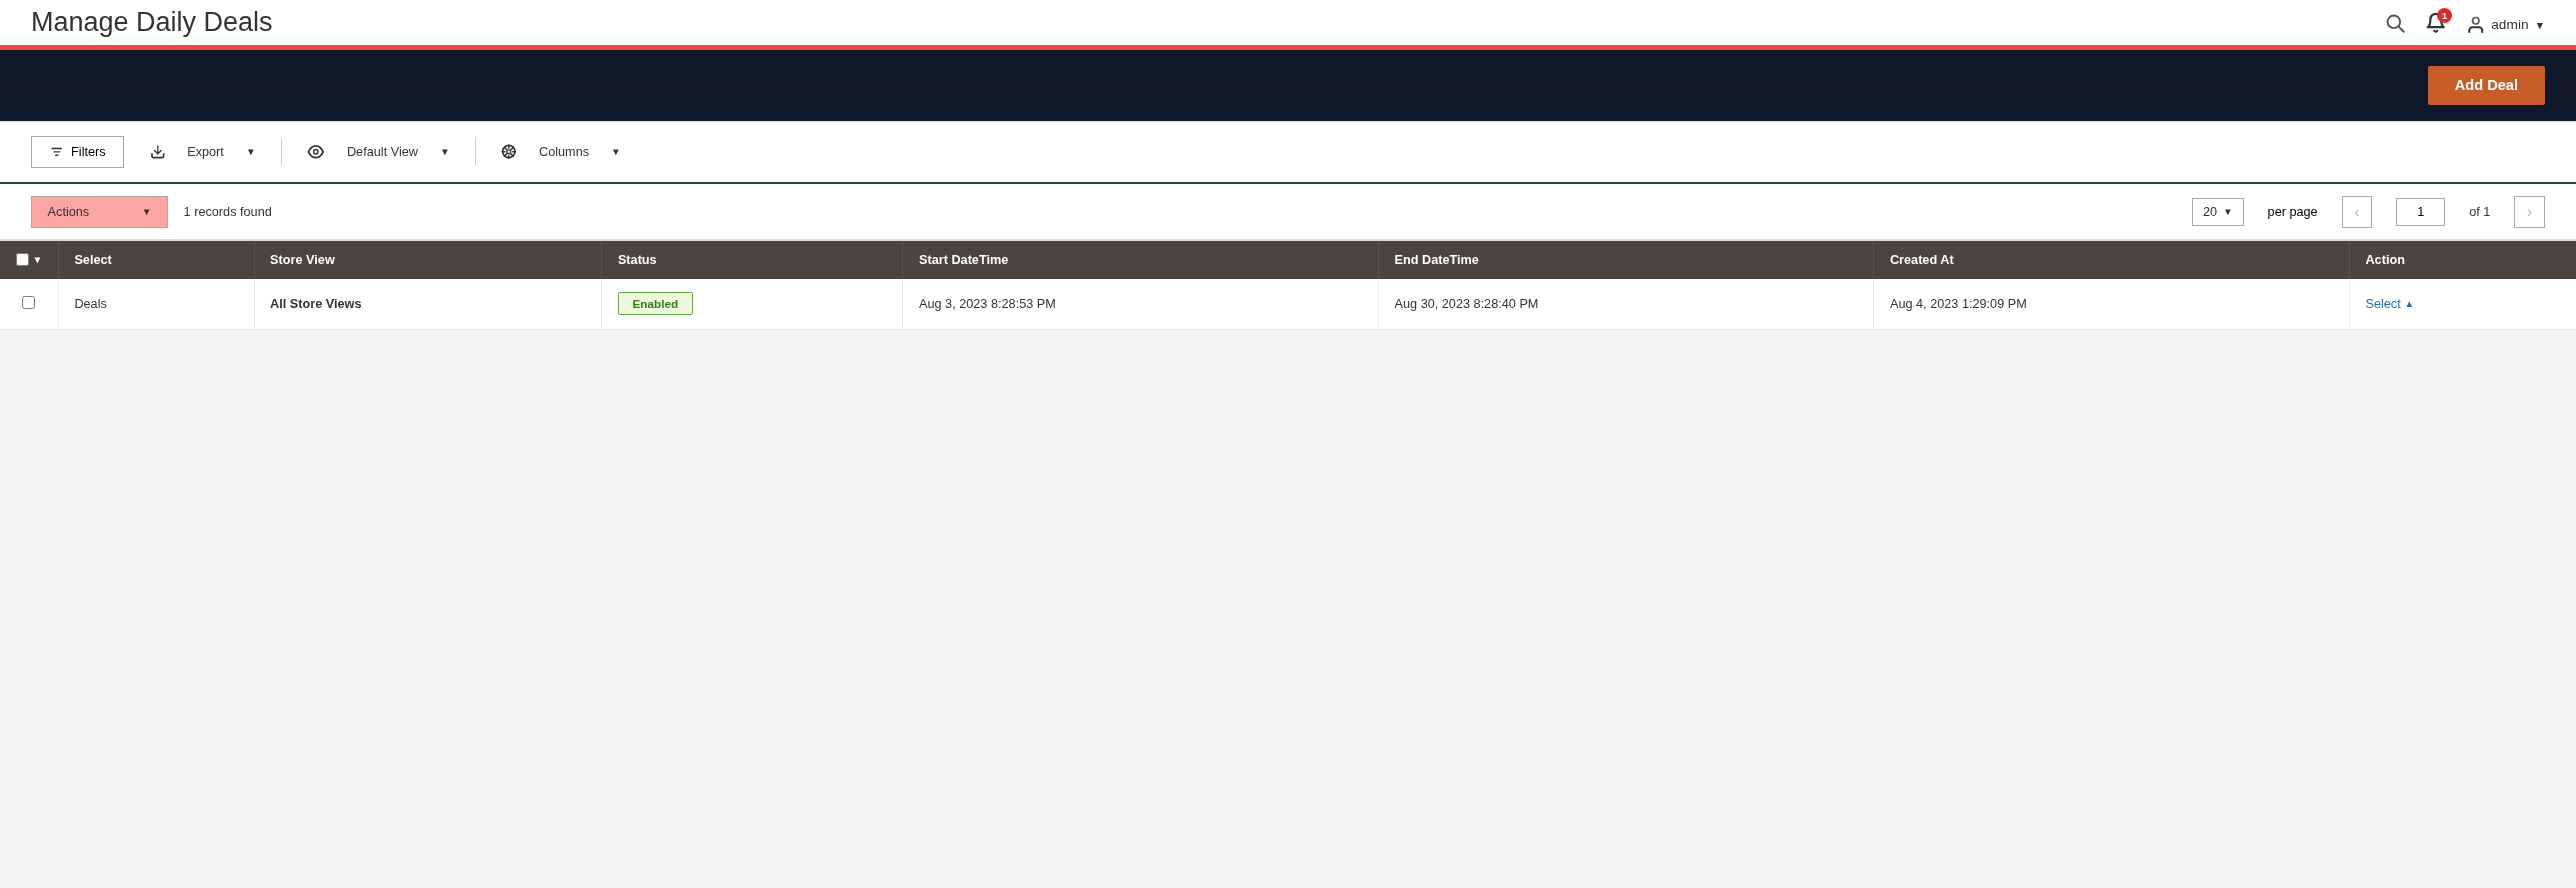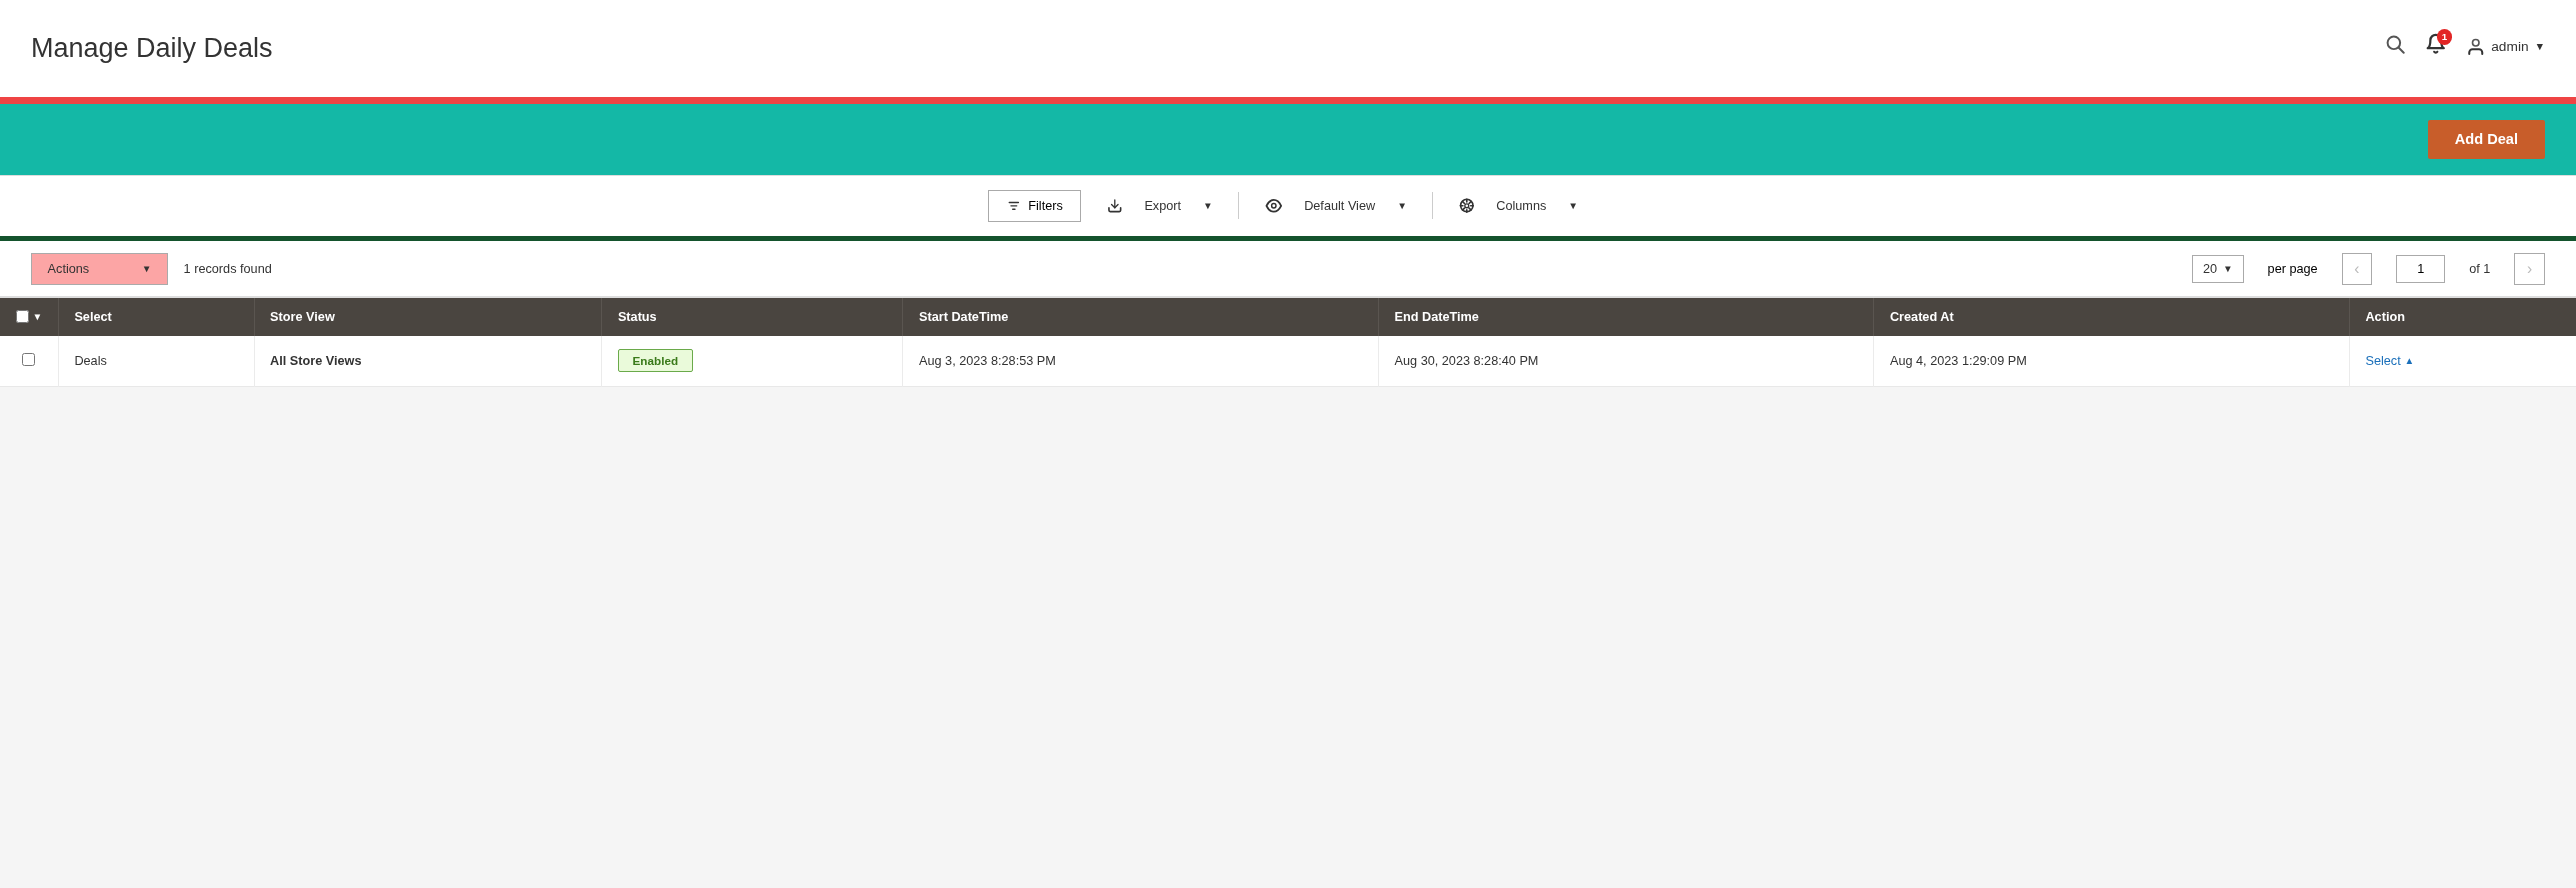--- a/index.html
+++ b/index.html
@@ -1,24 +1,24 @@
 <!DOCTYPE html>
 <html><head>
   <meta charset="utf-8">
   <style>
     * { box-sizing: border-box; margin: 0; padding: 0; }
     body { font-family: 'Segoe UI', Arial, sans-serif; background: #f5f5f5; color: #333; font-size: 13.7px; }
 
     .top-header {
       background: #fff;
-      padding: 33px 31px;
-      display: flex;
-      align-items: flex-start;
+      padding: 7px 31px;
+      display: flex;
+      align-items: flex-end;
       justify-content: space-between;
-      border-bottom: 7px solid #ef4444;
+      border-bottom: 5px solid #ef4444;
     }
     .page-title {
       font-size: 27px;
       font-weight: 300;
       color: #333;
     }
     .header-right {
       display: flex;
       align-items: center;
       gap: 19.5px;
@@ -58,21 +58,21 @@
       border: none;
       cursor: pointer;
       font-size: 13.7px;
       color: #333;
       display: flex;
       align-items: center;
       gap: 5.9px;
     }
 
     .toolbar-bar {
-      background: #14b8a6;
+      background: #0f172a;
       padding: 15.6px 31px;
       display: flex;
       align-items: center;
       justify-content: flex-end;
       border-bottom: 1px solid #ddd;
     }
     .add-deal-btn {
       background: #c85d2a;
       color: #fff;
       border: none;
@@ -81,23 +81,23 @@
       font-weight: 600;
       cursor: pointer;
       border-radius: 2px;
     }
 
     .filter-bar {
       background: #fff;
       padding: 13.7px 31px;
       display: flex;
       align-items: center;
-      justify-content: center;
+      justify-content: flex-start;
       gap: 15.6px;
-      border-bottom: 5px solid #14532d;
+      border-bottom: 2px solid #14532d;
     }
     .filter-btn {
       background: #fff;
       border: 1px solid #aaa;
       padding: 7.8px 17.6px;
       cursor: pointer;
       font-size: 12.7px;
       display: flex;
       align-items: center;
       gap: 7.8px;

